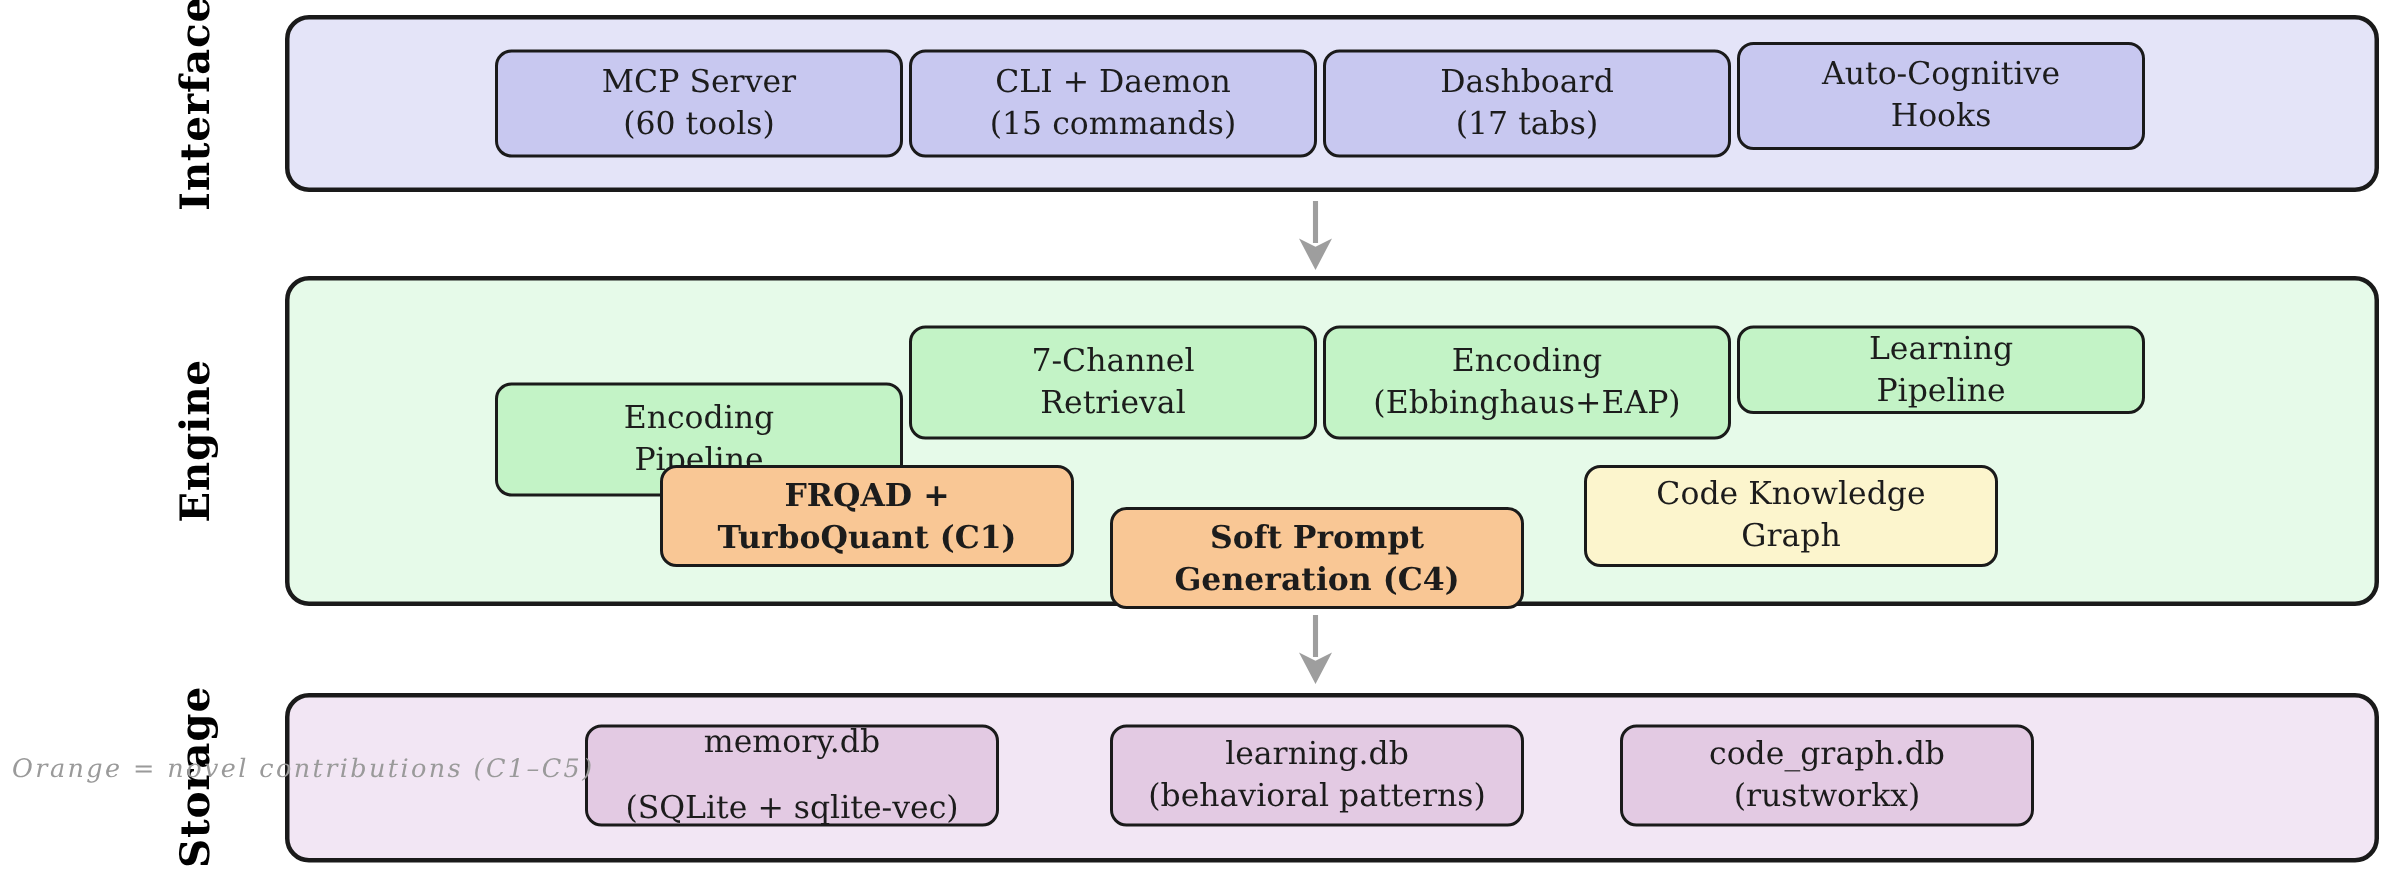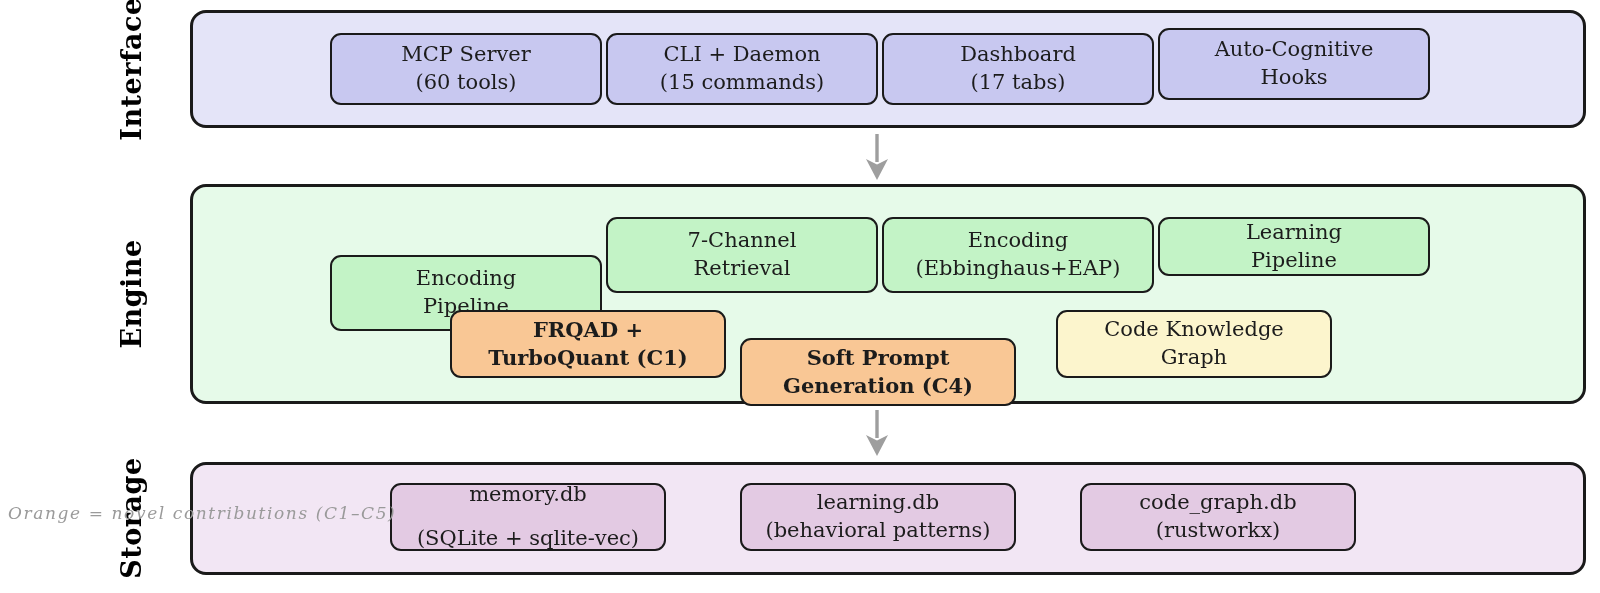--- a/index.html
+++ b/index.html
@@ -120,21 +120,21 @@
   </div>
   <div class="box green" style="left:882px;top:217px;width:272px;height:76px;">
     <span>Encoding</span>
     <span>(Ebbinghaus+EAP)</span>
   </div>
   <div class="box green" style="left:1158px;top:217px;width:272px;height:59px;align-items:center;">
     <span>Learning</span>
     <span>Pipeline</span>
   </div>
 
-  <div class="box novel" style="left:450px;top:310px;width:276px;height:68px;">
+  <div class="box novel" style="left:440px;top:310px;width:276px;height:68px;">
     <span>FRQAD +</span>
     <span>TurboQuant (C1)</span>
   </div>
   <div class="box novel" style="left:740px;top:310px;width:276px;height:68px;margin-top:28px;">
     <span>Soft Prompt</span>
     <span>Generation (C4)</span>
   </div>
   <div class="box yellow" style="left:1056px;top:310px;width:276px;height:68px;">
     <span>Code Knowledge</span>
     <span>Graph</span>

